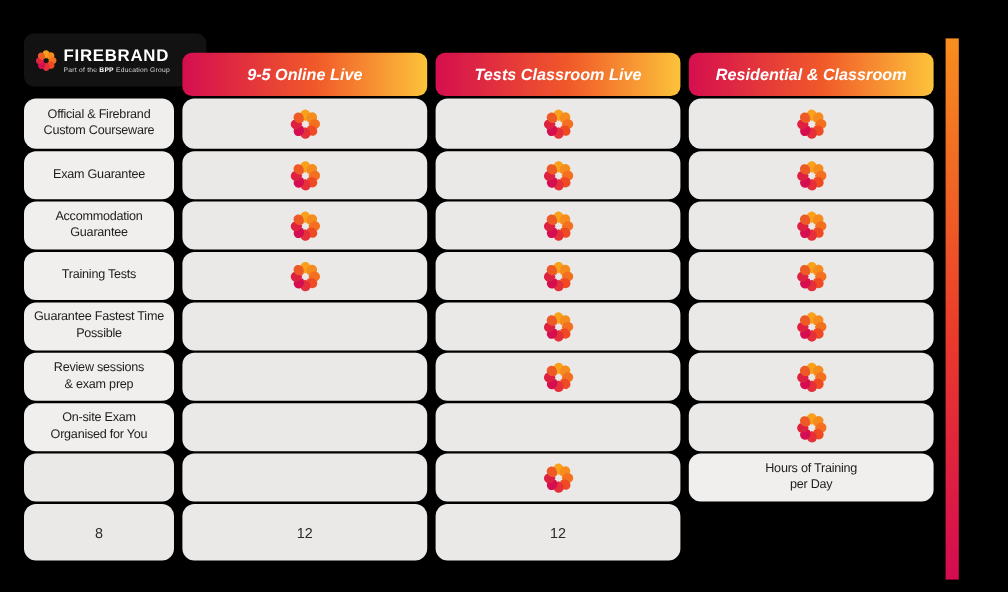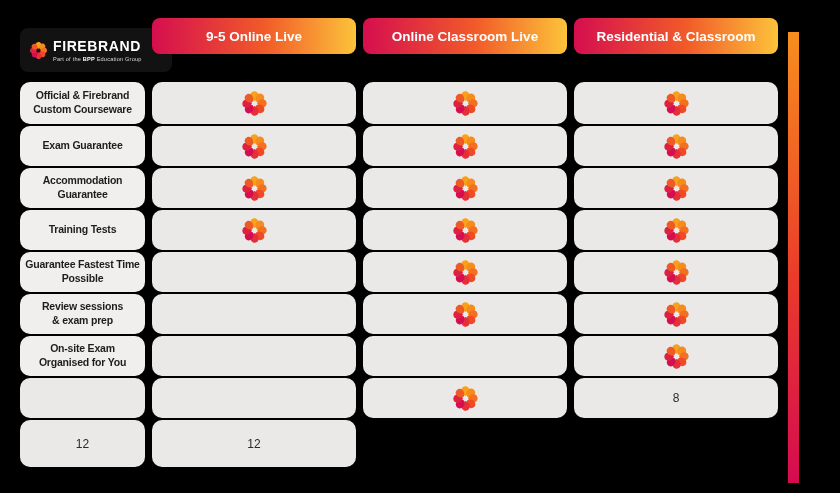--- a/index.html
+++ b/index.html
@@ -12,41 +12,41 @@
     position:absolute;left:20px;top:28px;width:152px;height:44px;
     background:#121212;border-radius:8px;
     display:flex;align-items:center;padding-left:9px;box-sizing:border-box;
   }
   .logo-text{margin-left:5px;display:flex;flex-direction:column;}
   .brand-name{color:#fff;font-weight:700;font-size:14px;letter-spacing:.6px;line-height:15px;}
   .brand-tagline{color:#d8d8d8;font-size:5.6px;letter-spacing:.2px;margin-top:2px;white-space:nowrap;}
   .brand-tagline b{color:#fff;}
   
   .headers{
-    position:absolute;left:152px;top:18px;
-    display:grid;grid-template-columns:204px 204px 204px;column-gap:7px;
+    position:absolute;left:152px;top:44px;
+    display:grid;grid-template-columns:204px 204px 204px;column-gap:7px;font-style:italic;
   }
   .col-header{
     height:36px;border-radius:8px;
     background:linear-gradient(90deg,var(--hg0) 0%,var(--hg1) 55%,var(--hg2) 100%);
     color:var(--header-text);font-weight:700;font-size:13.5px;
     display:flex;align-items:center;justify-content:center;
   }
   
   .grid{
     position:absolute;left:20px;top:82px;
     display:grid;
     grid-template-columns:125px 204px 204px 204px;
     grid-template-rows:42px repeat(7,40px) 47px;
     gap:2px 7px;
   }
   .cell{border-radius:10px;display:flex;align-items:center;justify-content:center;}
   .label-cell{
     background:var(--label-cell-bg);color:var(--label-text);
-    font-weight:700;font-size:10.5px;letter-spacing:-.2px;line-height:1.3;
+    font-weight:400;font-size:10.5px;letter-spacing:-.2px;line-height:1.3;
     text-align:center;white-space:pre-line;padding:0 2px;
   }
   .data-cell{background:var(--cell-bg);color:var(--value-text);font-size:12px;}
   .flame-icon{width:27px;height:29px;}
   .flame-sm{width:19px;height:21px;flex:none;}
   
   .accent-bar{
     position:absolute;left:788px;top:32px;width:11px;height:451px;
     background:linear-gradient(180deg,var(--ab0) 0%,var(--ab1) 55%,var(--ab2) 100%);
   }
@@ -68,21 +68,21 @@
       <path transform="rotate(315)" d="M0 -2.1 C-2.7 -3.1 -4 -5.3 -3.2 -7.7 C-2.6 -9.5 -0.6 -10.4 1.1 -9.7 C2.9 -9 3.7 -7 3 -5.3 C2.3 -3.5 1.2 -2.5 0 -2.1 Z" fill="#ED5A25"></path>
     </svg>
     <div class="logo-text">
       <div class="brand-name">FIREBRAND</div>
       <div class="brand-tagline"><span>Part of the </span><b>BPP</b><span> Education Group</span></div>
     </div>
   </div>
 
   <div class="headers">
     <div class="col-header">9-5 Online Live</div>
-    <div class="col-header">Online Classroom Live</div>
+    <div class="col-header">Tests Classroom Live</div>
     <div class="col-header">Residential &amp; Classroom</div>
   </div>
 
   <div class="grid" id="grid">
       <div class="cell label-cell">Official &amp; Firebrand
 Custom Courseware</div>
       <div class="cell data-cell">
         <svg class="flame-icon" viewBox="-11 -11 22 22" xmlns="http://www.w3.org/2000/svg">
     <path transform="rotate(0)" d="M0 -2.1 C-2.7 -3.1 -4 -5.3 -3.2 -7.7 C-2.6 -9.5 -0.6 -10.4 1.1 -9.7 C2.9 -9 3.7 -7 3 -5.3 C2.3 -3.5 1.2 -2.5 0 -2.1 Z" fill="#F9A11B"></path>
     <path transform="rotate(45)" d="M0 -2.1 C-2.7 -3.1 -4 -5.3 -3.2 -7.7 C-2.6 -9.5 -0.6 -10.4 1.1 -9.7 C2.9 -9 3.7 -7 3 -5.3 C2.3 -3.5 1.2 -2.5 0 -2.1 Z" fill="#F68B1E"></path>
@@ -306,20 +306,22 @@
     <path transform="rotate(0)" d="M0 -2.1 C-2.7 -3.1 -4 -5.3 -3.2 -7.7 C-2.6 -9.5 -0.6 -10.4 1.1 -9.7 C2.9 -9 3.7 -7 3 -5.3 C2.3 -3.5 1.2 -2.5 0 -2.1 Z" fill="#F9A11B"></path>
     <path transform="rotate(45)" d="M0 -2.1 C-2.7 -3.1 -4 -5.3 -3.2 -7.7 C-2.6 -9.5 -0.6 -10.4 1.1 -9.7 C2.9 -9 3.7 -7 3 -5.3 C2.3 -3.5 1.2 -2.5 0 -2.1 Z" fill="#F68B1E"></path>
     <path transform="rotate(90)" d="M0 -2.1 C-2.7 -3.1 -4 -5.3 -3.2 -7.7 C-2.6 -9.5 -0.6 -10.4 1.1 -9.7 C2.9 -9 3.7 -7 3 -5.3 C2.3 -3.5 1.2 -2.5 0 -2.1 Z" fill="#F37021"></path>
     <path transform="rotate(135)" d="M0 -2.1 C-2.7 -3.1 -4 -5.3 -3.2 -7.7 C-2.6 -9.5 -0.6 -10.4 1.1 -9.7 C2.9 -9 3.7 -7 3 -5.3 C2.3 -3.5 1.2 -2.5 0 -2.1 Z" fill="#EF4A23"></path>
     <path transform="rotate(180)" d="M0 -2.1 C-2.7 -3.1 -4 -5.3 -3.2 -7.7 C-2.6 -9.5 -0.6 -10.4 1.1 -9.7 C2.9 -9 3.7 -7 3 -5.3 C2.3 -3.5 1.2 -2.5 0 -2.1 Z" fill="#E5303A"></path>
     <path transform="rotate(225)" d="M0 -2.1 C-2.7 -3.1 -4 -5.3 -3.2 -7.7 C-2.6 -9.5 -0.6 -10.4 1.1 -9.7 C2.9 -9 3.7 -7 3 -5.3 C2.3 -3.5 1.2 -2.5 0 -2.1 Z" fill="#D50D51"></path>
     <path transform="rotate(270)" d="M0 -2.1 C-2.7 -3.1 -4 -5.3 -3.2 -7.7 C-2.6 -9.5 -0.6 -10.4 1.1 -9.7 C2.9 -9 3.7 -7 3 -5.3 C2.3 -3.5 1.2 -2.5 0 -2.1 Z" fill="#DE2140"></path>
     <path transform="rotate(315)" d="M0 -2.1 C-2.7 -3.1 -4 -5.3 -3.2 -7.7 C-2.6 -9.5 -0.6 -10.4 1.1 -9.7 C2.9 -9 3.7 -7 3 -5.3 C2.3 -3.5 1.2 -2.5 0 -2.1 Z" fill="#ED5A25"></path>
   </svg>
       </div>
+      <div class="cell label-cell">Hours of Training
+per Day</div>
       <div class="cell data-cell">
         <span>8</span>
       </div>
       <div class="cell data-cell">
         <span>12</span>
       </div>
       <div class="cell data-cell">
         <span>12</span>
       </div>
     </div>

